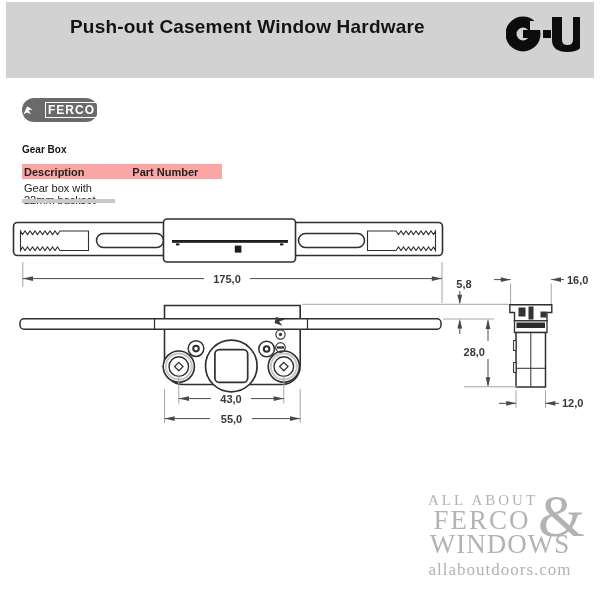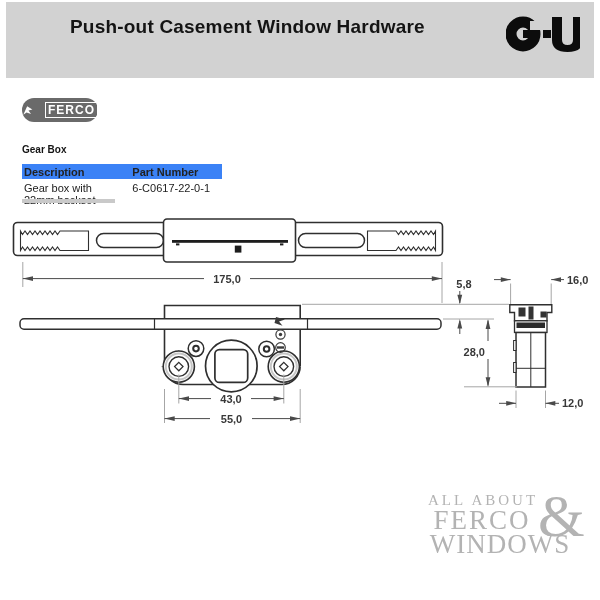--- a/index.html
+++ b/index.html
@@ -14,21 +14,21 @@
   .subtitle{left:22px;top:44px;font-size:12px;font-weight:bold;color:#1e1e1e;}
   .gu-logo{right:14px;top:10px;width:74px;height:42px;}
   
   .ferco{left:22px;top:98px;width:76px;height:24px;background:#6a6a6a;border-radius:12px;
          display:flex;align-items:center;justify-content:center;gap:12px;}
   .ferco-text{color:#ffffff;font-size:12px;font-weight:bold;letter-spacing:1px;
               border:1px solid #ffffff;padding:0 2px;line-height:14px;}
   
   .section-heading{left:22px;top:144px;font-size:10px;font-weight:bold;color:#141414;}
   .tbl{left:22px;top:164px;width:200px;font-size:11px;color:#222222;}
-  .tbl-head{display:flex;background:#3b82f6;height:15px;align-items:center;font-weight:bold;}
+  .tbl-head{display:flex;background:#fca5a5;height:15px;align-items:center;font-weight:bold;}
   .tbl-row{display:flex;padding-top:3px;}
   .c1{width:118px;padding-left:2px;box-sizing:border-box;}
   .c2{width:96px;}
   .row-sep{left:22px;top:199px;width:93px;height:4px;background:#c9c9c9;}
   .desc{width:95px;line-height:12px;}
   
   .wm{left:412px;top:492px;width:176px;color:#b3b3b3;
       font-family:"Liberation Serif", serif;font-weight:normal;text-align:center;}
   .wm-l1{font-size:15px;letter-spacing:3px;margin-right:34px;}
   .wm-l2{font-size:27px;letter-spacing:2px;line-height:23px;margin-right:36px;}
@@ -61,21 +61,20 @@
 <div class="abs section-heading">Gear Box</div>
 <div class="abs tbl">
   <div class="tbl-head">
     <div class="c1">Description</div>
     <div class="c2">Part Number</div>
   </div>
   <div class="tbl-row">
     <div class="c1">
         <div class="desc">Gear box with 22mm backset</div>
       </div>
-    <div class="c2">6-C0617-22-0-1</div>
   </div>
 </div>
 <div class="abs row-sep"></div>
 
 <svg class="abs" style="left:0;top:0;" width="600" height="600" viewBox="0 0 600 600">
 
   <g>
     <rect x="13.5" y="222.5" width="429" height="33" rx="4" fill="#ffffff" stroke="#2f2f2f" stroke-width="1.6"></rect>
     <path fill="none" stroke="#2f2f2f" stroke-width="1.1" d="M88.5,231 H60 L57.5,234.5 L55,231 L52.5,234.5 L50,231 L47.5,234.5 L45,231 L42.5,234.5 L40,231 L37.5,234.5 L35,231 L32.5,234.5 L30,231 L27.5,234.5 L25,231 L22.5,234.5 L20.5,231 V250.5 L22.5,247 L25,250.5 L27.5,247 L30,250.5 L32.5,247 L35,250.5 L37.5,247 L40,250.5 L42.5,247 L45,250.5 L47.5,247 L50,250.5 L52.5,247 L55,250.5 L57.5,247 L60,250.5 H88.5 Z"></path>
     <path fill="none" stroke="#2f2f2f" stroke-width="1.1" d="M367.5,231 H396 L398.5,234.5 L401,231 L403.5,234.5 L406,231 L408.5,234.5 L411,231 L413.5,234.5 L416,231 L418.5,234.5 L421,231 L423.5,234.5 L426,231 L428.5,234.5 L431,231 L433.5,234.5 L435.5,231 V250.5 L433.5,247 L431,250.5 L428.5,247 L426,250.5 L423.5,247 L421,250.5 L418.5,247 L416,250.5 L413.5,247 L411,250.5 L408.5,247 L406,250.5 L403.5,247 L401,250.5 L398.5,247 L396,250.5 H367.5 Z"></path>
@@ -218,13 +217,14 @@
     <polygon points="545.5,403.3 555.3,400.9 555.3,405.7" fill="#4a4a4a"></polygon>
     <text x="562" y="407.3">12,0</text>
   </g>
 </svg>
 
 <div class="abs wm">
   <div class="wm-l1">ALL ABOUT</div>
   <div class="wm-l2">FERCO</div>
   <div class="wm-amp">&amp;</div>
   <div class="wm-l3">WINDOWS</div>
+  <div class="wm-url">allaboutdoors.com</div>
 </div>
 
 </body></html>

